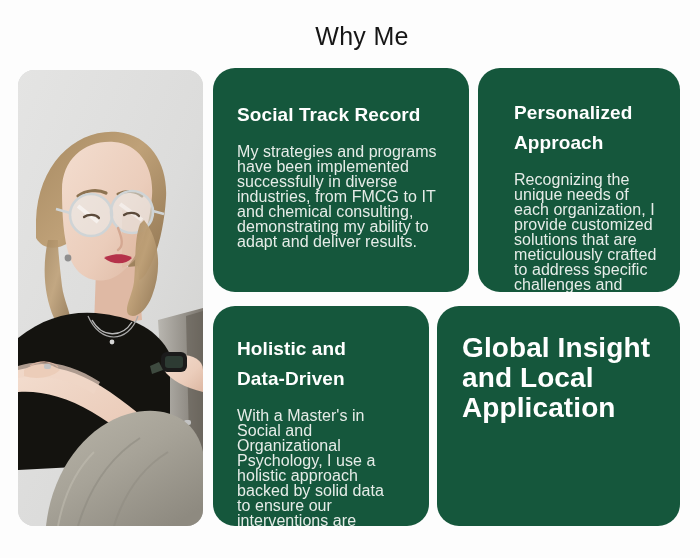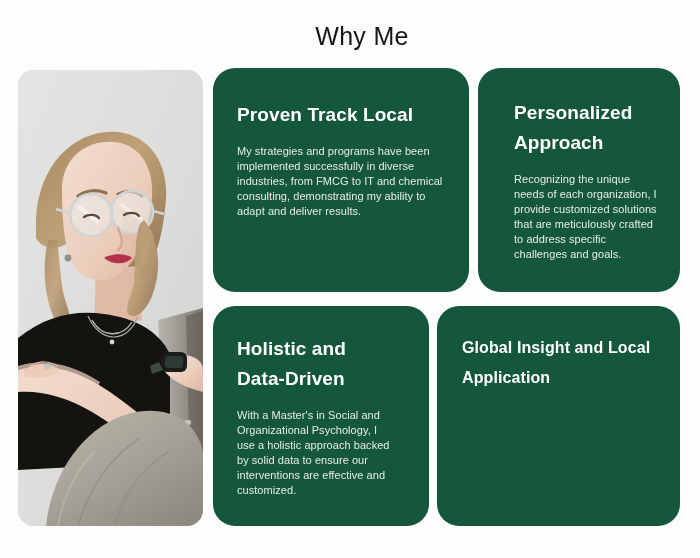--- a/index.html
+++ b/index.html
@@ -57,25 +57,25 @@
   .card-4 { left: 437px; top: 306px; width: 243px; height: 220px; padding: 27px 24px 0 25px; }
 
   .card h3 {
     margin: 0 0 14px 0;
     font-size: 19px;
     font-weight: bold;
     line-height: 30px;
     color: #ffffff;
     letter-spacing: 0.1px;
   }
-  .card-4 h3 { font-size: 16px; }
+  .card-4 h3 { font-size: 28px; }
 
   .card p {
     margin: 0;
-    font-size: 11px;
+    font-size: 16px;
     line-height: 15px;
     color: #e6ece8;
     letter-spacing: 0.05px;
   }
 </style>
 </head>
 <body>
 
 <div class="page-title">Why Me</div>
 
@@ -188,21 +188,21 @@
       <path d="M60 456 C72 416 94 386 122 368" stroke="#8e8a80" stroke-width="2" fill="none" opacity="0.6"></path>
       <path d="M96 456 C106 424 124 398 150 382" stroke="#8e8a80" stroke-width="2" fill="none" opacity="0.5"></path>
       <path d="M40 456 C46 424 58 400 76 382" stroke="#c3bfb4" stroke-width="2" fill="none" opacity="0.5"></path>
 
       <rect x="0" y="0" width="185" height="456" fill="none"></rect>
     </g>
   </svg>
 </div>
 
 <div class="card card-1">
-  <h3>Proven Track Local</h3>
+  <h3>Social Track Record</h3>
   <p>My strategies and programs have been implemented successfully in diverse industries, from FMCG to IT and chemical consulting, demonstrating my ability to adapt and deliver results.</p>
 </div>
 
 <div class="card card-2">
   <h3>Personalized Approach</h3>
   <p>Recognizing the unique needs of each organization, I provide customized solutions that are meticulously crafted to address specific challenges and goals.</p>
 </div>
 
 <div class="card card-3">
   <h3>Holistic and Data-Driven</h3>

